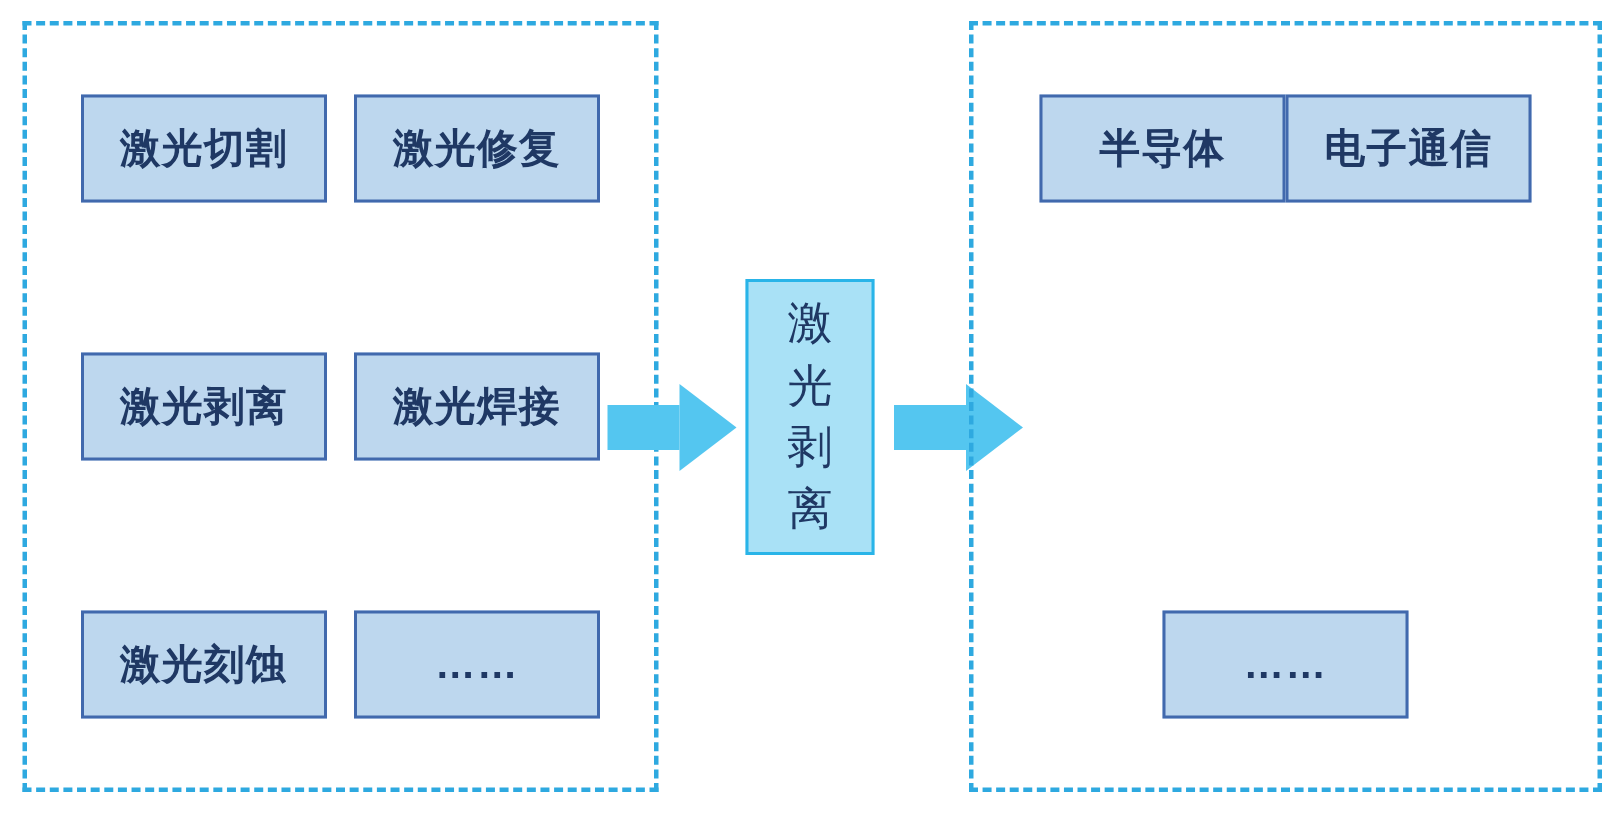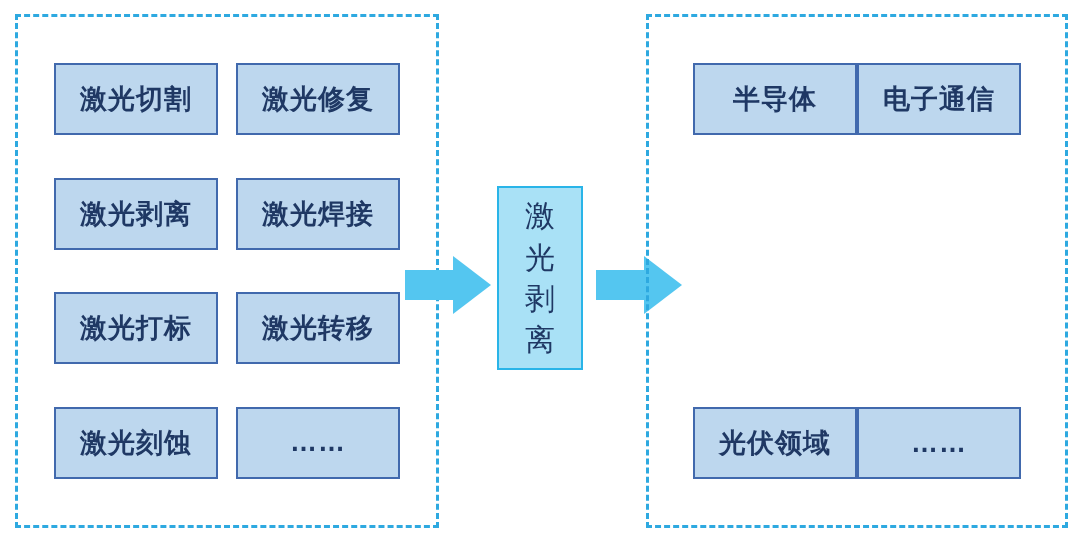--- a/index.html
+++ b/index.html
@@ -104,24 +104,20 @@
   <div class="panel left">
     <div class="row">
       <div class="box">激光切割</div>
       <div class="box">激光修复</div>
     </div>
     <div class="row">
       <div class="box">激光剥离</div>
       <div class="box">激光焊接</div>
     </div>
     <div class="row">
-      <div class="box">激光打标</div>
-      <div class="box">激光转移</div>
-    </div>
-    <div class="row">
       <div class="box">激光刻蚀</div>
       <div class="box">……</div>
     </div>
   </div>
 
   <div class="arrow a-left">
     <div class="arrow-body"></div>
     <div class="arrow-head"></div>
   </div>
 
@@ -135,18 +131,17 @@
   </div>
 
   <div class="panel right">
     <div class="row">
       <div class="box">半导体</div>
       <div class="box">电子通信</div>
     </div>
     <div class="row">
     </div>
     <div class="row">
-      <div class="box">光伏领域</div>
       <div class="box">……</div>
     </div>
   </div>
 
 </div>
 
 </body></html>

